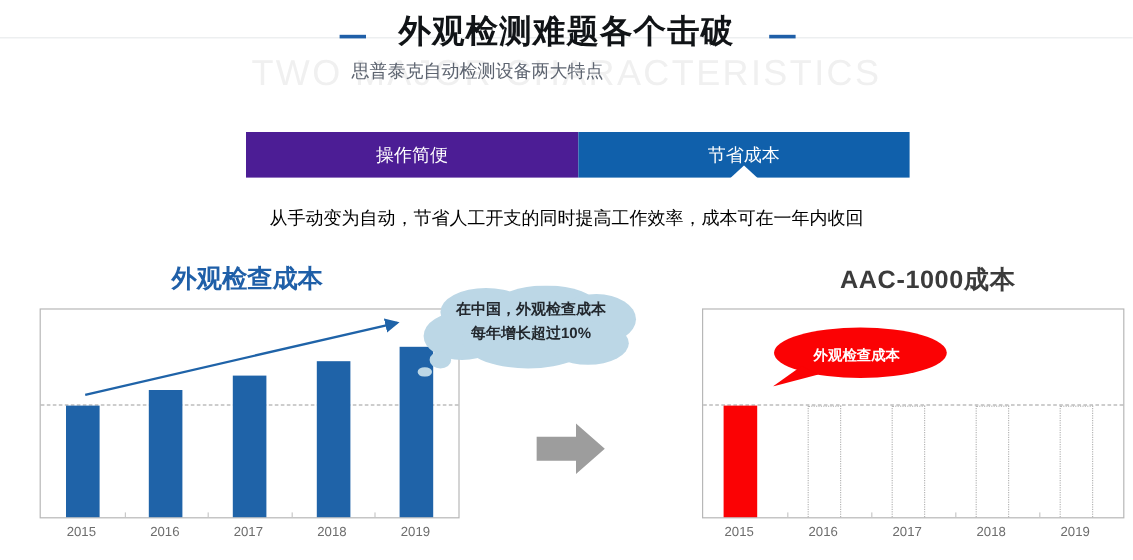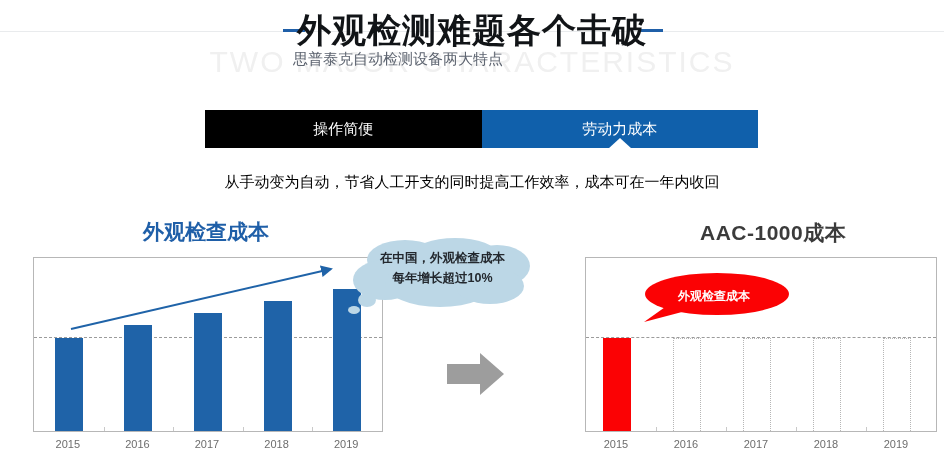--- a/index.html
+++ b/index.html
@@ -29,21 +29,21 @@
     font-size:30px;
     letter-spacing:2px;
     color:#f0f0f0;
     font-family:"Liberation Sans","DejaVu Sans",sans-serif;
     white-space:nowrap;
     user-select:none;
   }
   .main-title{
     position:absolute;left:0;top:8px;width:944px;
     text-align:center;
-    font-size:34px;
+    font-size:27px;
     font-weight:bold;
     color:#111417;
     letter-spacing:1px;
     white-space:nowrap;
   }
   .sub-title{
     position:absolute;left:0;top:50px;width:796px;
     text-align:center;
     font-size:15px;
     color:#5d6470;
@@ -55,21 +55,21 @@
   .tabs{
     position:absolute;left:205px;top:110px;width:553px;height:38px;
     display:flex;
   }
   .tab{
     flex:1;
     display:flex;align-items:center;justify-content:center;
     color:#ffffff;font-size:15px;
     position:relative;
   }
-  .tab.inactive{background:#000000;}
+  .tab.inactive{background:#4c1d95;}
   .tab.active{background:#1060ab;}
   .tab-pointer{
     position:absolute;left:50%;bottom:-1px;transform:translateX(-50%);
     width:0;height:0;
     border-left:12px solid transparent;
     border-right:12px solid transparent;
     border-bottom:11px solid #ffffff;
   }
 
   
@@ -150,21 +150,21 @@
   <div class="dash right"></div>
   <div class="watermark">TWO MAJOR CHARACTERISTICS</div>
   <div class="main-title">外观检测难题各个击破</div>
   <div class="sub-title">思普泰克自动检测设备两大特点</div>
 
   <div class="tabs">
     <div class="tab inactive">
       <span>操作简便</span>
     </div>
     <div class="tab active">
-      <span>劳动力成本</span>
+      <span>节省成本</span>
       <span class="tab-pointer"></span>
     </div>
   </div>
 
   <div class="lead">从手动变为自动，节省人工开支的同时提高工作效率，成本可在一年内收回</div>
 
   <div class="chart-title left">外观检查成本</div>
   <div class="chart-title right">AAC-1000成本</div>
 
   <div class="plot left" id="plot-left">

